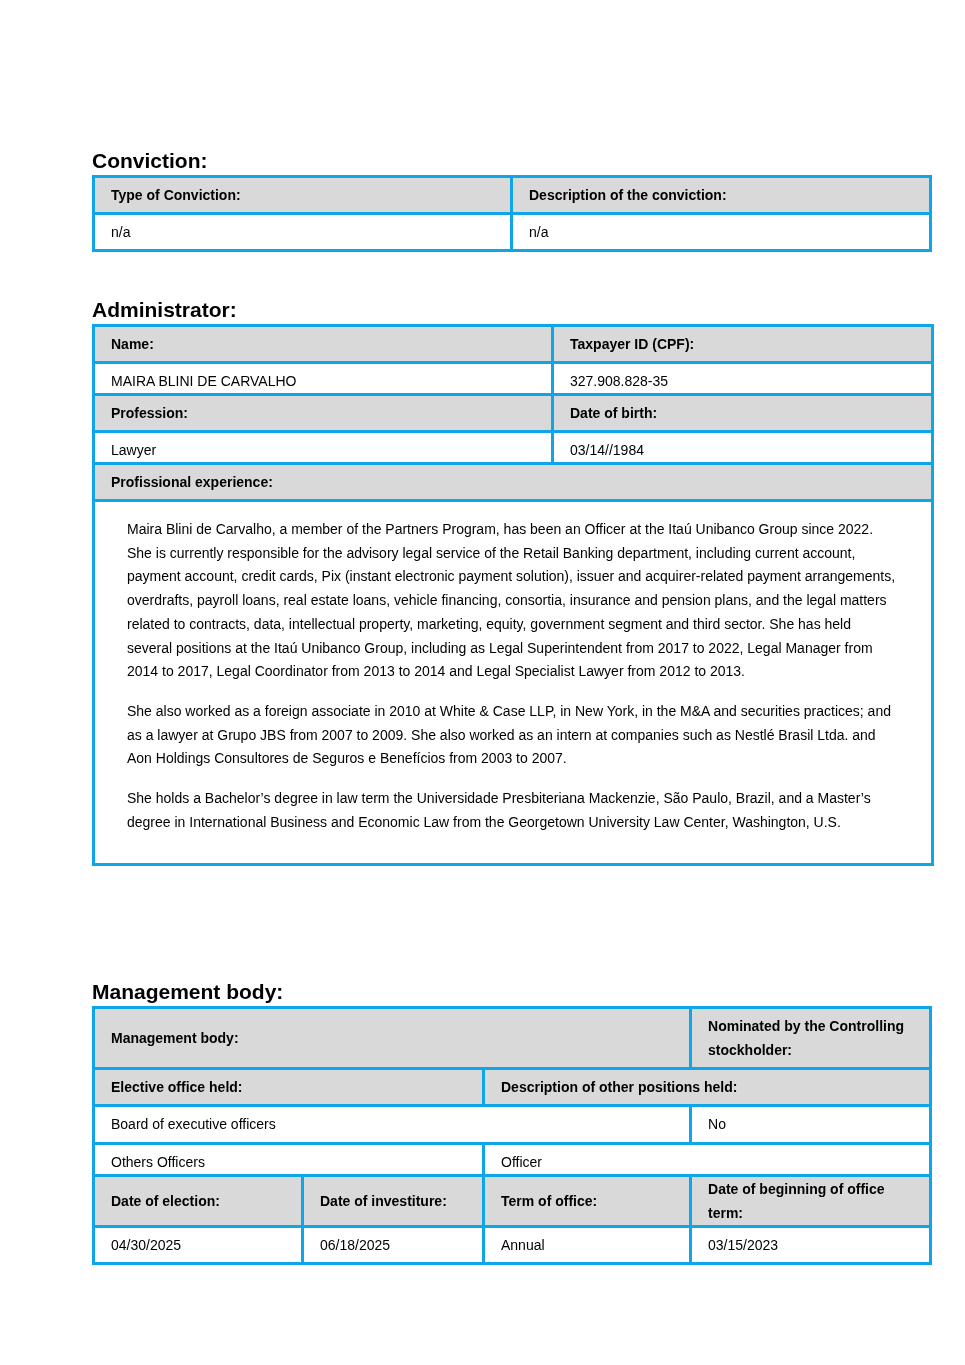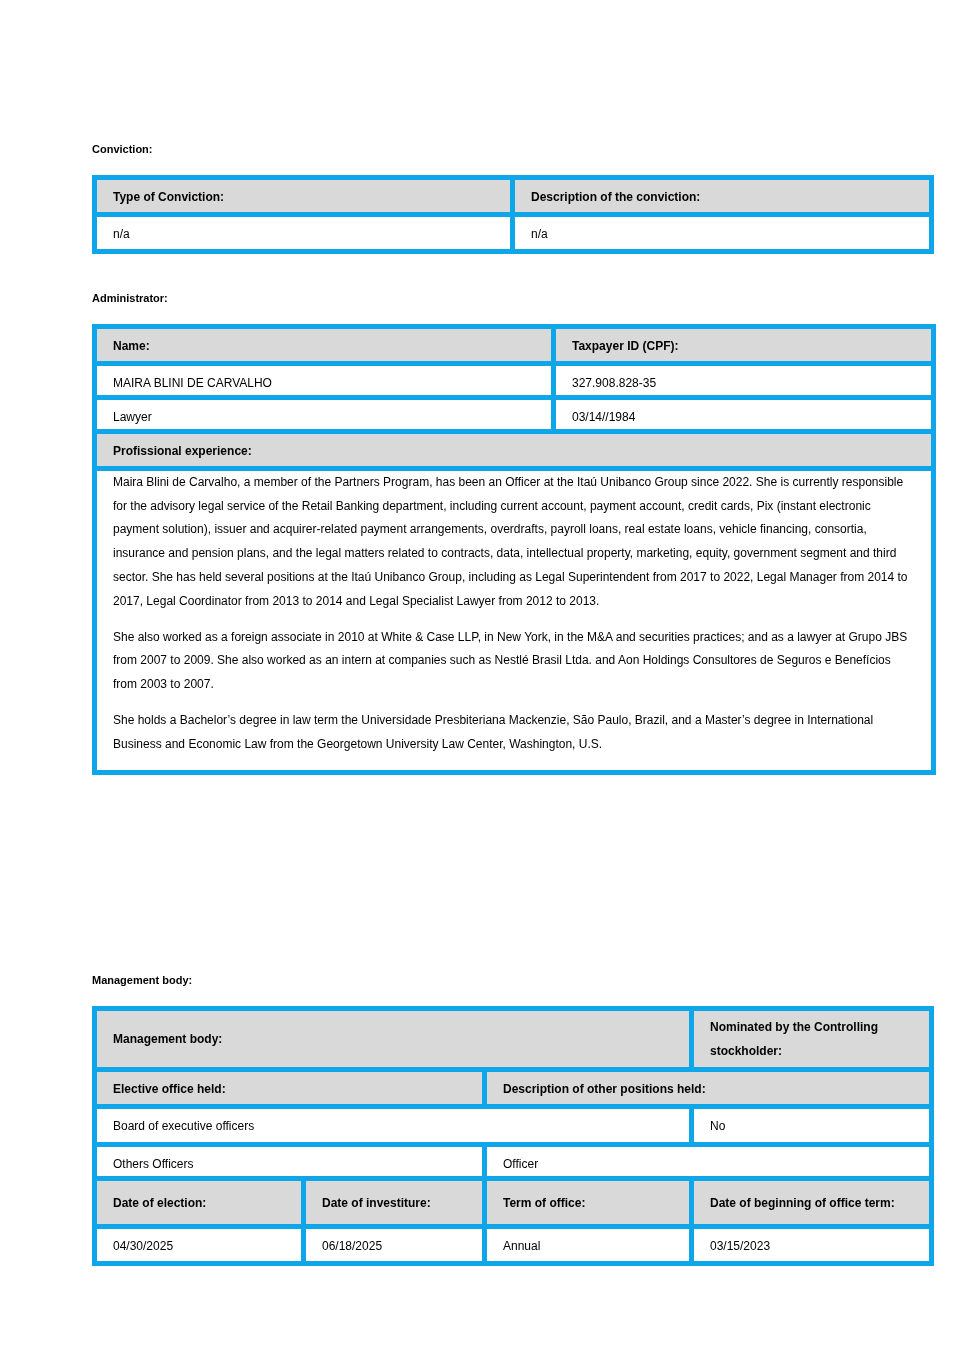--- a/index.html
+++ b/index.html
@@ -1,33 +1,33 @@
 <!DOCTYPE html>
 <html><head>
   <meta charset="utf-8">
   <style>
     html, body { margin: 0; padding: 0; background: #ffffff; }
     body {
       width: 965px; height: 1365px; position: relative; overflow: hidden;
       font-family: "Liberation Sans", sans-serif; color: #000; font-size: 16.5px;
     }
     .section-title {
-      position: absolute; left: 92px; font-weight: bold; font-size: 11px; line-height: 20px;
+      position: absolute; left: 92px; font-weight: bold; font-size: 21px; line-height: 20px; margin-top: 12px;
     }
     table.grid {
       position: absolute; left: 92px; border-collapse: collapse; table-layout: fixed;
     }
     table.grid td {
-      border: 5px solid #0ea5e9; padding: 0 16px; vertical-align: top;
-      font-size: 12px; line-height: 24px;
+      border: 3px solid #0ea5e9; padding: 0 16px; vertical-align: top;
+      font-size: 14px; line-height: 24px;
     }
     table.grid td.hd { background: #d9d9d9; font-weight: bold; }
     table.grid td.mid { vertical-align: middle; }
     .cell-pad { padding-top: 5px !important; }
-    .para { margin: 0; line-height: 23.7px; }
+    .para { margin: 16px; line-height: 23.7px; }
     .para + .para { margin-top: 12.5px; }
     .exp-cell { padding-top: 0px !important; padding-bottom: 13px !important; }
   </style>
 </head>
 <body>
 
 <div class="section-title" style="top:139px;">Conviction:</div>
 <table class="grid" style="top:175px; width:837px;">
   <colgroup>
       <col style="width:418px">
@@ -52,20 +52,24 @@
       <col style="width:380px">
     </colgroup>
   <tbody>
       <tr style="height:37px;">
     <td class="hd cell-pad">Name:</td>
     <td class="hd cell-pad">Taxpayer ID (CPF):</td>
   </tr>
   <tr style="height:32px;">
     <td class="cell-pad">MAIRA BLINI DE CARVALHO</td>
     <td class="cell-pad">327.908.828-35</td>
+  </tr>
+  <tr style="height:37px;">
+    <td class="hd cell-pad">Profession:</td>
+    <td class="hd cell-pad">Date of birth:</td>
   </tr>
   <tr style="height:32px;">
     <td class="cell-pad">Lawyer</td>
     <td class="cell-pad">03/14//1984</td>
   </tr>
   <tr style="height:37px;">
     <td class="hd cell-pad" colspan="2">Profissional experience:</td>
   </tr>
   <tr>
     <td class="exp-cell" colspan="2">

